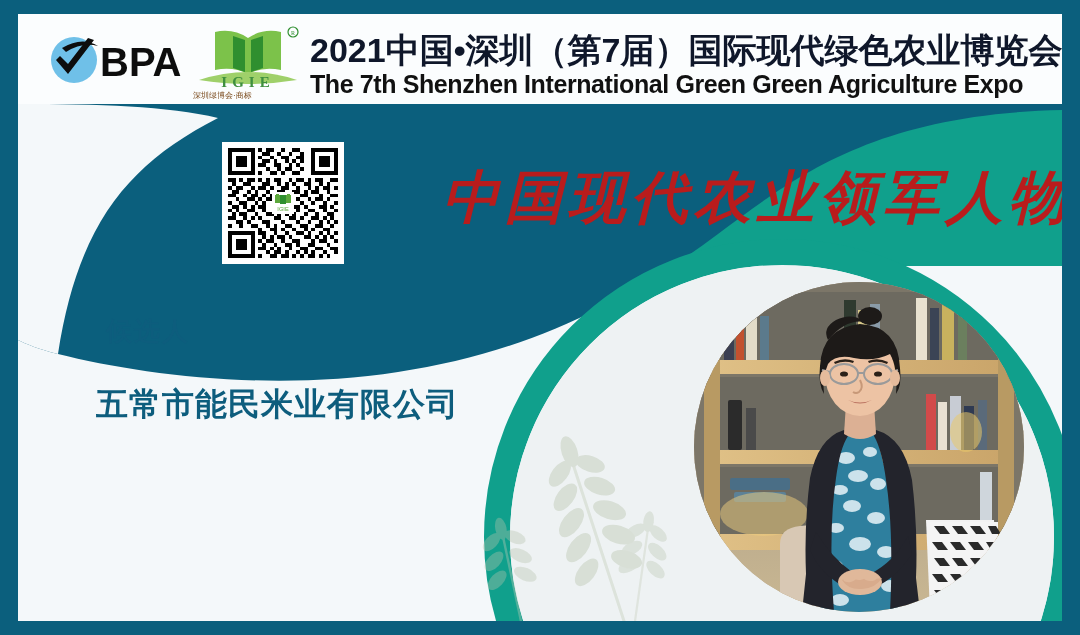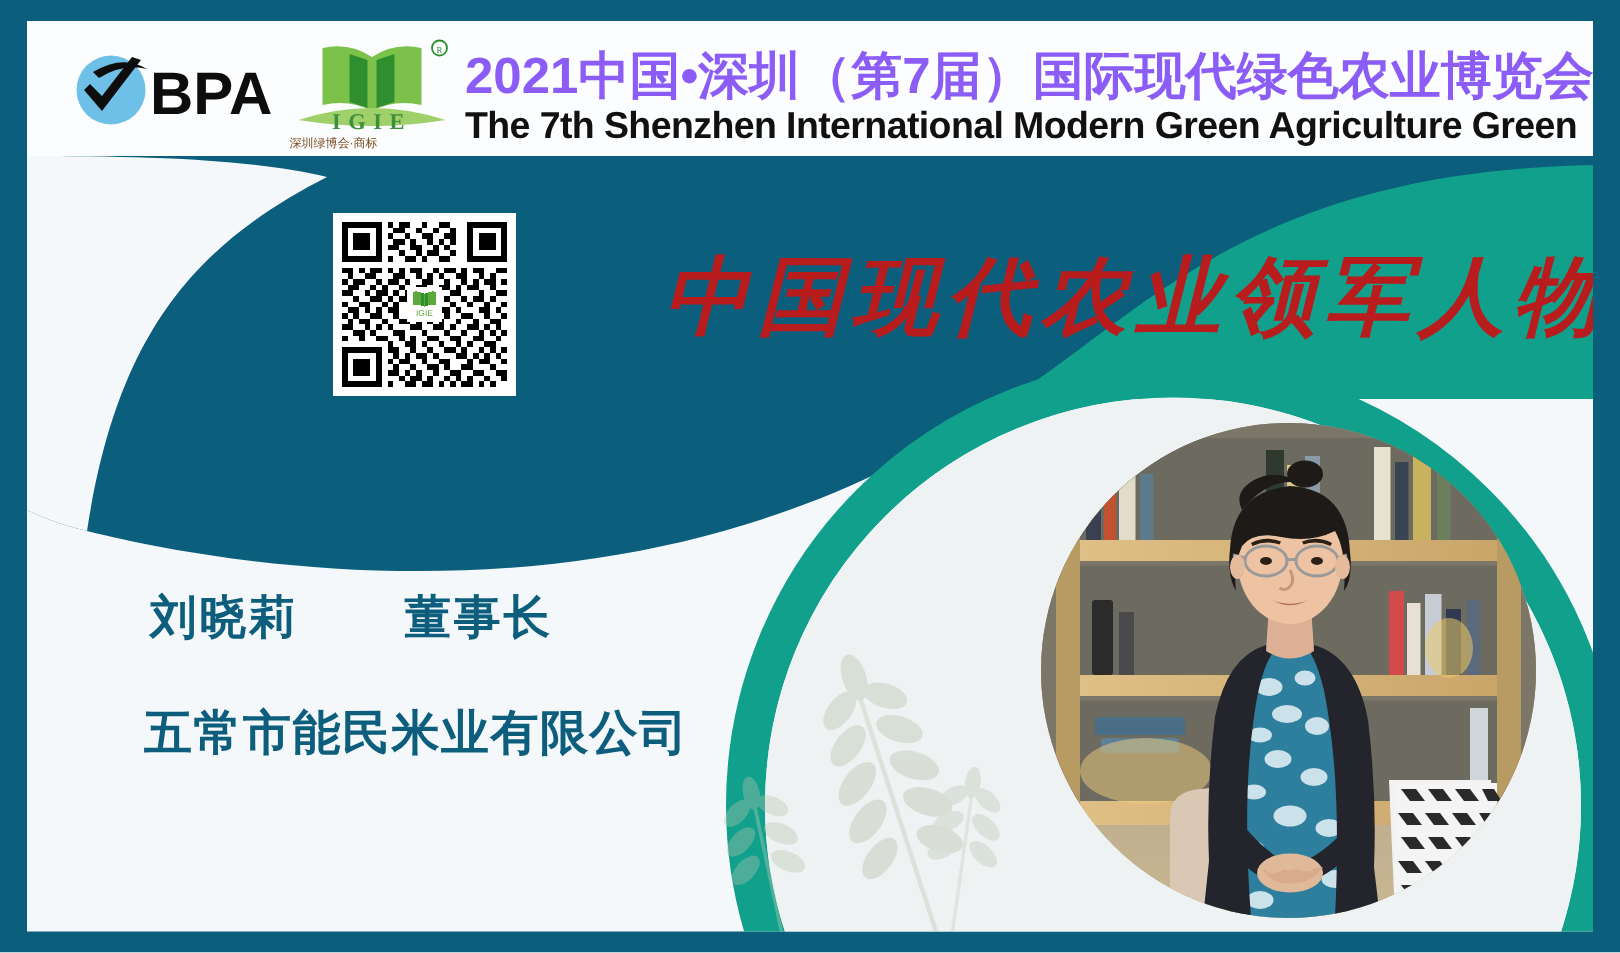--- a/index.html
+++ b/index.html
@@ -11,21 +11,21 @@
   #canvas{position:absolute;left:18px;top:14px;width:1044px;height:607px;background:#f4f8fa;overflow:hidden;}
 
   
   #header{position:absolute;left:0;top:0;width:1044px;height:90px;background:#fbfdfe;overflow:hidden;}
   #bpa-logo{position:absolute;left:30px;top:20px;width:150px;height:52px;}
   #igie-logo{position:absolute;left:175px;top:10px;width:110px;height:76px;}
   #igie-word{position:absolute;left:175px;top:60px;width:110px;text-align:center;
     font-family:"Liberation Serif",serif;font-size:15px;letter-spacing:5px;color:#3f8f3f;font-weight:700;}
   #igie-sub{position:absolute;left:175px;top:76px;width:110px;text-align:left;
     font-size:8px;color:#7a4a1c;letter-spacing:0px;white-space:nowrap;overflow:hidden;}
-  #title-cn{position:absolute;left:292px;top:14px;font-size:34px;font-weight:700;color:#8b5cf6;
+  #title-cn{position:absolute;left:292px;top:14px;font-size:34px;font-weight:700;color:#0f172a;
     letter-spacing:0px;white-space:nowrap;font-family:"Liberation Sans",sans-serif;}
   #title-en{position:absolute;left:292px;top:56px;font-size:25px;font-weight:700;color:#111111;
     letter-spacing:-0.4px;white-space:nowrap;font-family:"Liberation Sans",sans-serif;}
 
   
   #band-teal{position:absolute;left:0;top:90px;width:1044px;height:162px;background:#10a08c;}
   #wave-navy{position:absolute;left:0;top:90px;width:1044px;height:300px;}
   #circle-teal{position:absolute;left:466px;top:225px;width:596px;height:596px;
     border-radius:50%;border:26px solid #10a08c;box-sizing:border-box;background:transparent;}
   #circle-white{position:absolute;left:492px;top:251px;width:544px;height:544px;
@@ -76,21 +76,21 @@
         <path d="M40 12 L40 44 L52 48 L52 16 Z" fill="#2f8f2f"></path>
         <path d="M70 12 L70 44 L58 48 L58 16 Z" fill="#2f8f2f"></path>
         <path d="M6 56 Q55 40 104 56 Q55 64 6 56 Z" fill="#9fd06a"></path>
         <circle cx="100" cy="8" r="5" fill="none" stroke="#2f8f2f" stroke-width="1.2"></circle>
         <text x="100" y="11" font-family="Liberation Serif, serif" font-size="6" text-anchor="middle" fill="#2f8f2f">R</text>
       </svg>
       <div id="igie-word">IGIE</div>
       <div id="igie-sub">深圳绿博会·商标</div>
 
       <div id="title-cn">2021中国•深圳（第7届）国际现代绿色农业博览会</div>
-      <div id="title-en">The 7th Shenzhen International Modern Green Agriculture Green</div>
+      <div id="title-en">The 7th Shenzhen International Green Green Agriculture Expo</div>
     </div>
 
     <div id="band-teal"></div>
 
     <svg id="wave-navy" viewBox="0 0 1044 300" preserveAspectRatio="none">
       <path d="M0 0 L1044 0 L1044 6 C860 10 780 70 700 130 C600 205 500 250 380 268 C250 288 120 270 40 250 C20 245 8 240 0 236 Z" fill="#0b5f7d"></path>
       <path d="M0 0 L0 236 C8 240 20 245 40 250 C60 120 110 60 200 14 C150 2 80 0 0 0 Z" fill="#f4f8fa"></path>
     </svg>
 
     <div id="circle-teal"></div>
@@ -375,24 +375,20 @@
           <path d="M14.5 12.6 Q15.8 12 16.6 12.3 L16.6 14.6 Q15.6 14.4 14.5 14.9 Z" fill="#5ca83c"></path>
           <rect x="13.8" y="12.4" width="0.6" height="2.3" fill="#2f8f2f"></rect>
           <rect x="14.6" y="12.4" width="0.6" height="2.3" fill="#2f8f2f"></rect>
           <text x="14.5" y="16.6" font-family="Liberation Sans, sans-serif" font-size="1.5" text-anchor="middle" fill="#5ca83c">IGIE</text>
         </g>
       </svg>
     </div>
 
     <div id="cand">
       <div id="cand-label">候选人</div>
-      <div id="cand-row">
-        <span id="cand-name">刘晓莉</span>
-        <span id="cand-role">董事长</span>
-      </div>
       <div id="cand-org">五常市能民米业有限公司</div>
     </div>
 
     <div id="portrait">
       <svg viewBox="0 0 330 330" width="330" height="330">
         <defs>
           <linearGradient id="shelfg" x1="0" y1="0" x2="0" y2="1">
             <stop offset="0%" stop-color="#9a8f80"></stop>
             <stop offset="100%" stop-color="#c9b792"></stop>
           </linearGradient>

